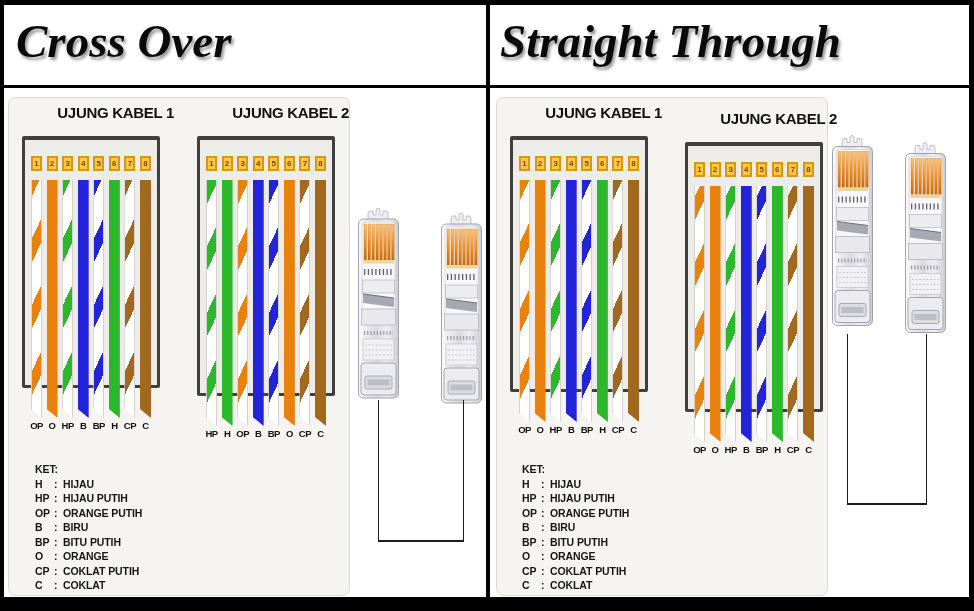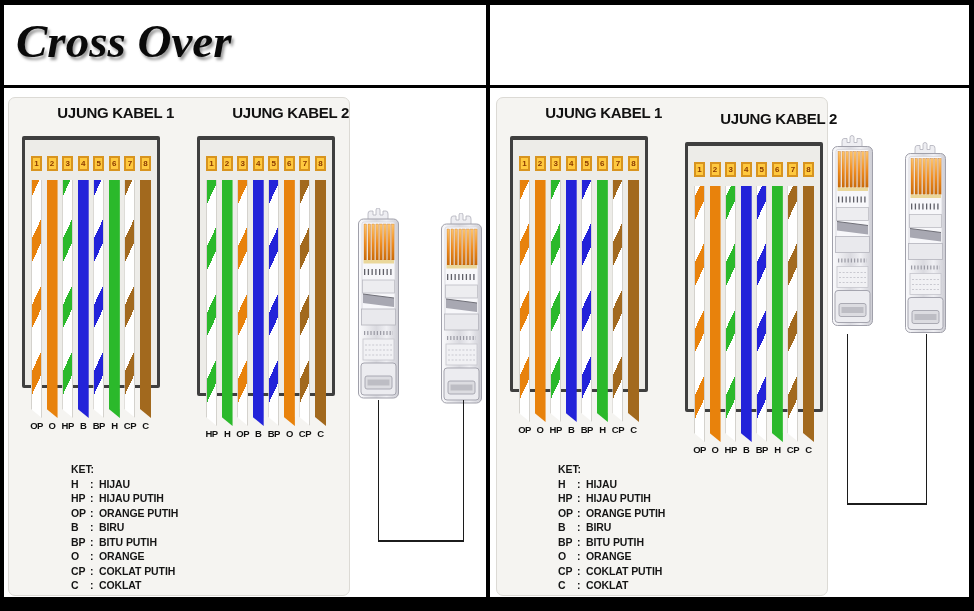--- a/index.html
+++ b/index.html
@@ -16,21 +16,21 @@
   .cable-box{position:absolute;left:0;top:32px;width:138px;box-sizing:border-box;
              border:3px solid #3f3f3f;border-top-width:4px;background:#edece8;border-radius:2px;}
   .pin{position:absolute;width:11px;height:15px;box-sizing:border-box;
        border:2px solid #d8941f;background:#ffc93f;color:#8b3a00;
        font-size:8px;font-weight:bold;text-align:center;line-height:11px;}
   .wire{position:absolute;width:11px;z-index:2;
         clip-path:polygon(0 0,100% 0,100% 100%,0 calc(100% - 9px));}
   .wire.striped{border-left:1px solid #d4d2cd;border-right:1px solid #d4d2cd;box-sizing:border-box;}
   .wire-label{position:absolute;width:32px;text-align:center;font-size:9.5px;font-weight:bold;
               color:#111;letter-spacing:-0.5px;}
-  .legend{position:absolute;font-size:10.5px;font-weight:bold;color:#151515;letter-spacing:-0.1px;margin-left:36px;}
+  .legend{position:absolute;font-size:10.5px;font-weight:bold;color:#151515;letter-spacing:-0.1px;}
   .legend-line{display:flex;line-height:14.5px;white-space:nowrap;}
   .legend-abbr{width:19px;}
   .legend-colon{width:9px;}
   .rj45{position:absolute;}
   .bracket{position:absolute;border-left:1px solid #1c1c1c;border-right:1px solid #1c1c1c;
            border-bottom:2px solid #1c1c1c;}
 </style>
 </head>
 <body>
 
@@ -78,20 +78,21 @@
   </svg>
 
   <div class="frame" style="left:0;top:0;width:974px;height:5px;"></div>
   <div class="frame" style="left:0;top:0;width:4px;height:611px;"></div>
   <div class="frame" style="left:969px;top:0;width:5px;height:611px;"></div>
   <div class="frame" style="left:0;top:597px;width:974px;height:14px;"></div>
   <div class="frame" style="left:0;top:85px;width:974px;height:3px;"></div>
   <div class="frame" style="left:486px;top:0;width:4px;height:611px;"></div>
 
   <div class="title" style="left:16px;">Cross Over</div>
+  <div class="title" style="left:500px;">Straight Through</div>
 
   <div class="gray-panel" style="left:8px;top:97px;width:340px;height:497px;"></div>
   <div class="gray-panel" style="left:496px;top:97px;width:330px;height:497px;"></div>
 
   <div id="gen">
       <div class="cable" style="left: 22px; top: 104px;">
         <div class="cable-title">UJUNG KABEL 1</div>
         <div class="cable-box" style="height: 252px;"></div>
         <div class="pin" style="left: 9px; top: 52px;">1</div>
         <div class="wire striped" style="left: 9px; top: 76px; height: 238px; background: repeating-linear-gradient(-65deg, rgb(255, 255, 255) 0px, rgb(255, 255, 255) 18px, rgb(232, 130, 12) 18px, rgb(232, 130, 12) 28px);"></div>

